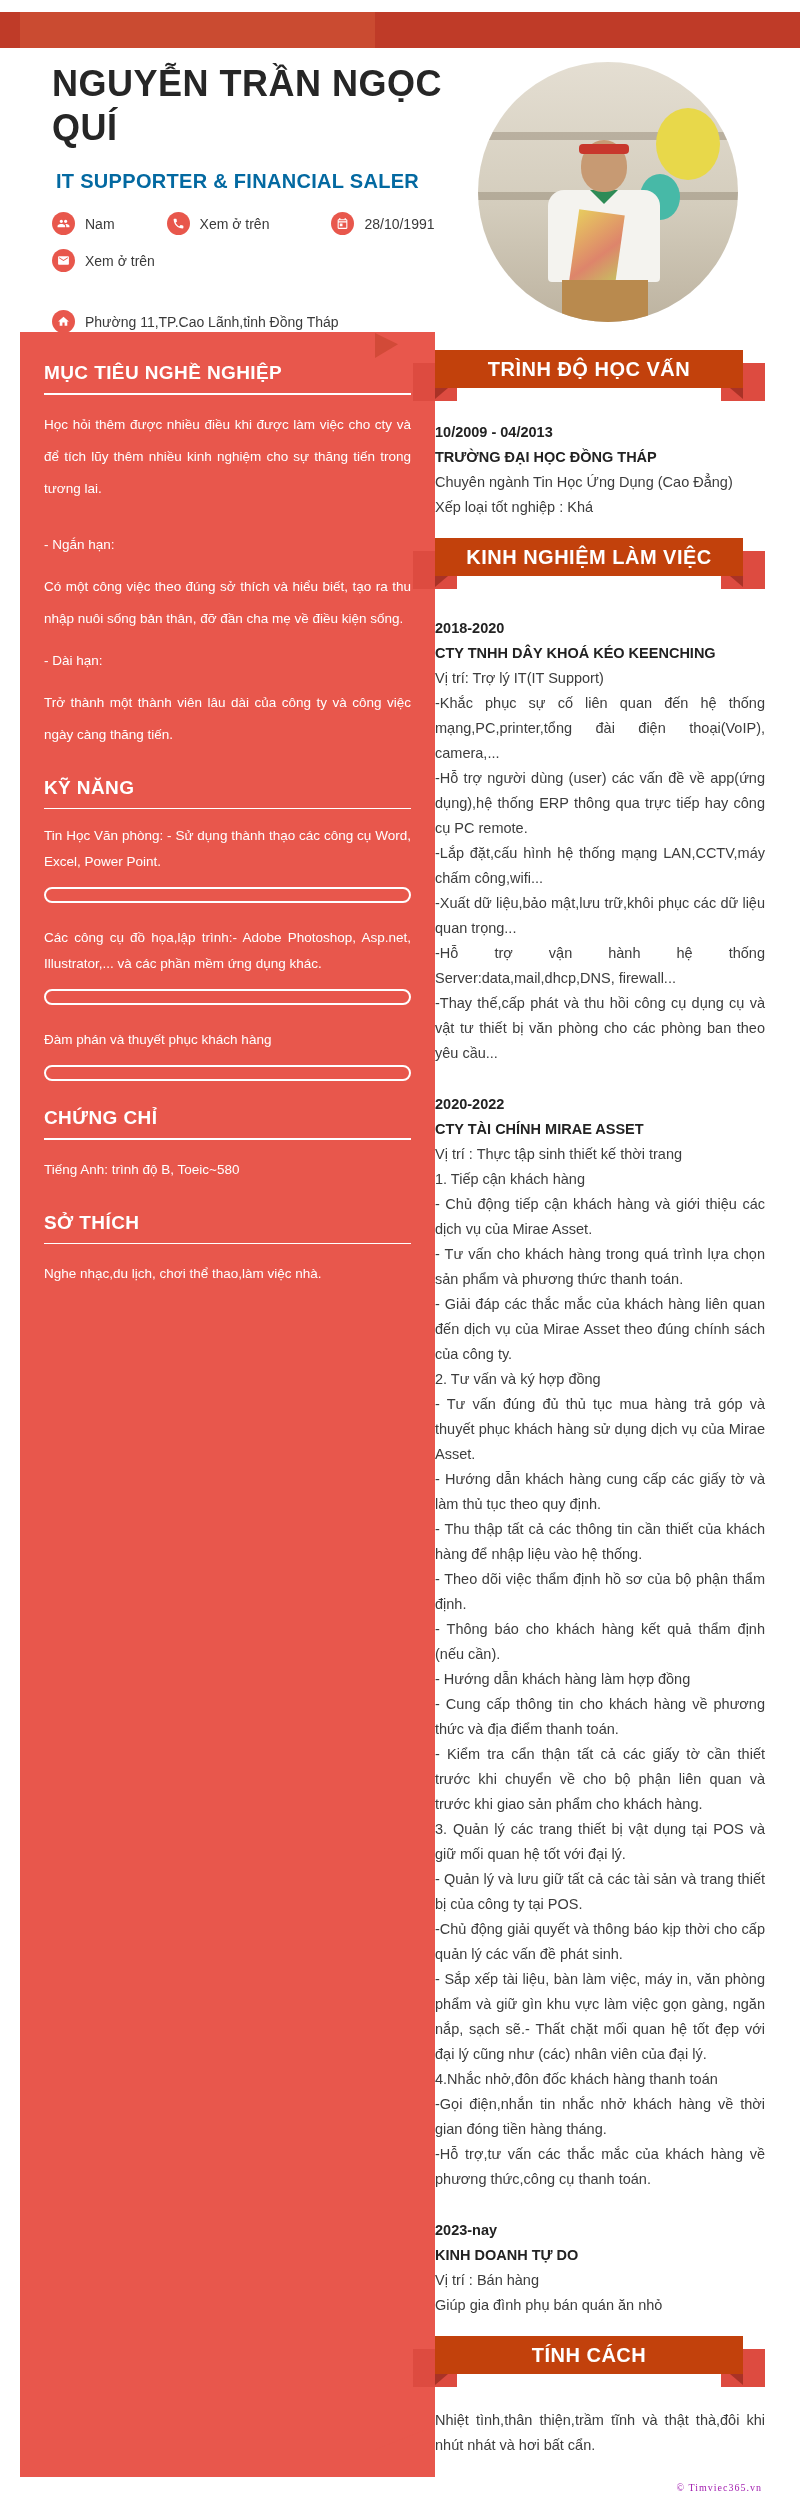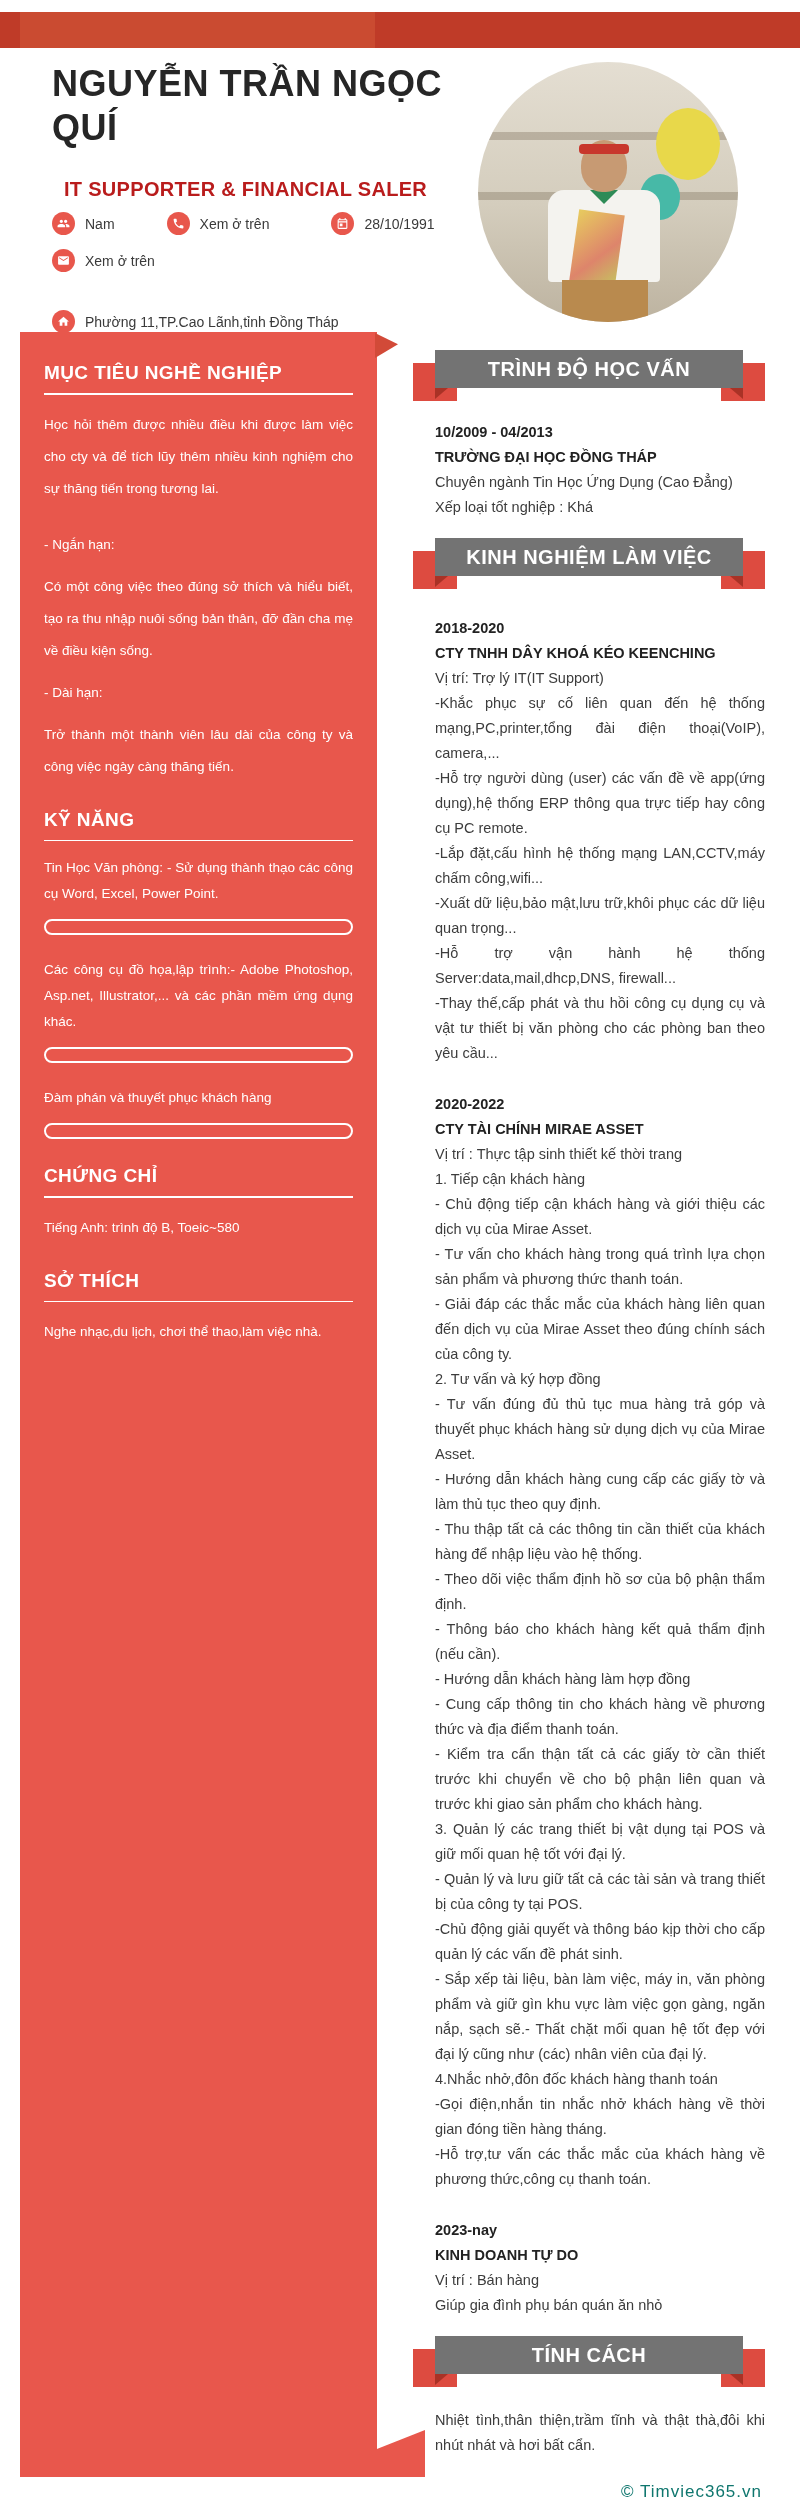--- a/index.html
+++ b/index.html
@@ -4,76 +4,76 @@
 <style>
   html,body{margin:0;padding:0;background:#fff;}
   .page{position:relative;width:800px;height:2510px;background:#ffffff;overflow:hidden;
         font-family:"Liberation Sans","DejaVu Sans",sans-serif;}
   
   .topbar-dark{position:absolute;left:0;top:12px;width:800px;height:36px;background:#bf3b28;}
   .topbar-light{position:absolute;left:20px;top:12px;width:355px;height:36px;background:#ca4b31;}
   
   .name{position:absolute;left:52px;top:62px;width:430px;margin:0;font-size:36px;line-height:44px;
         font-weight:700;color:#262626;letter-spacing:.5px;}
-  .jobtitle{position:absolute;left:52px;top:164px;width:430px;margin:12px;font-size:20px;line-height:26px;
-        font-weight:700;color:#b91c1c;letter-spacing:.3px;}
+  .jobtitle{position:absolute;left:52px;top:164px;width:430px;margin:4px;font-size:20px;line-height:26px;
+        font-weight:700;color:#0369a1;letter-spacing:.3px;}
   .inforow{position:absolute;left:52px;display:flex;gap:10px;color:#3a3a3a;font-size:14px;}
   .inforow .pair{display:flex;align-items:center;gap:10px;}
   .icon-circle{width:23px;height:23px;border-radius:50%;background:#e8574c;display:inline-flex;
         align-items:center;justify-content:center;flex:none;}
   .icon-circle svg{width:13px;height:13px;fill:#ffffff;}
   
   .photo{position:absolute;left:478px;top:62px;width:260px;height:260px;border-radius:50%;overflow:hidden;
         background:linear-gradient(180deg,#e4ded2 0%,#d4cdbd 55%,#bdb3a0 100%);}
   .photo .shelf{position:absolute;left:0;width:100%;height:8px;background:rgba(120,105,85,.35);}
   .balloon{position:absolute;border-radius:50%;}
   .p-head{position:absolute;left:103px;top:78px;width:46px;height:52px;border-radius:50% 50% 46% 46%;background:#c79a73;}
   .p-band{position:absolute;left:101px;top:82px;width:50px;height:10px;background:#c8372c;border-radius:4px;}
   .p-shirt{position:absolute;left:70px;top:128px;width:112px;height:92px;border-radius:16px 16px 4px 4px;background:#f4f3ef;}
   .p-collar{position:absolute;left:112px;top:128px;width:28px;height:14px;background:#2e8b57;clip-path:polygon(0 0,100% 0,50% 100%);}
   .p-sash{position:absolute;left:96px;top:150px;width:46px;height:72px;background:linear-gradient(135deg,#e4c23b,#d8694a 60%,#b8b83c);opacity:.8;transform:rotate(8deg);}
   .p-pants{position:absolute;left:84px;top:218px;width:86px;height:42px;background:#b98a4e;}
   
-  .sidebar{position:absolute;left:20px;top:332px;width:357px;height:2145px;background:#e8574c;
+  .sidebar{position:absolute;left:20px;top:332px;width:415px;height:2145px;background:#e8574c;
         box-sizing:border-box;padding:30px 24px 0 24px;color:#fff;}
   .sidebar h3{margin:0;font-size:19px;font-weight:700;letter-spacing:.4px;color:#fff;}
   .rule{height:1.5px;background:#ffffff;margin:9px 0 14px 0;}
   .spara,.sidetext{margin:0 0 10px 0;font-size:13.5px;line-height:32px;text-align:justify;color:#ffffff;}
   .paras .spara:first-child{margin-bottom:24px;}
   .skill-item{margin-bottom:22px;}
   .skill-item p{margin:0 0 12px 0;font-size:13.5px;line-height:26px;text-align:justify;color:#fff;}
   .bar{height:12px;border:2px solid #ffffff;border-radius:9px;background:transparent;}
   .side-section{margin-bottom:26px;}
   
   .wing-top{position:absolute;left:375px;top:333px;width:23px;height:25px;background:#d24a38;
         clip-path:polygon(0 0,100% 45%,0 100%);}
   .wing-bottom{position:absolute;left:375px;top:2430px;width:50px;height:47px;background:#e8574c;
         clip-path:polygon(0 42%,100% 0,100% 100%,0 100%);}
   
   .main{position:absolute;left:413px;top:332px;width:352px;}
   .ribbon{position:relative;height:52px;margin-top:18px;}
   .ribbon .tail{position:absolute;top:13px;width:44px;height:38px;background:#dd4b40;}
   .ribbon .tail.left{left:0;}
   .ribbon .tail.right{right:0;}
-  .ribbon .center{position:absolute;left:22px;right:22px;top:0;height:38px;background:#737373;
+  .ribbon .center{position:absolute;left:22px;right:22px;top:0;height:38px;background:#c2410c;
         color:#fff;font-size:20px;font-weight:700;letter-spacing:.5px;display:flex;align-items:center;
         justify-content:center;z-index:2;}
   .ribbon .center::before{content:"";position:absolute;left:0;bottom:-11px;
         border-style:solid;border-width:11px 13px 0 0;border-color:#a93226 transparent transparent transparent;}
   .ribbon .center::after{content:"";position:absolute;right:0;bottom:-11px;
         border-style:solid;border-width:0 13px 11px 0;border-color:transparent #a93226 transparent transparent;}
   .block{padding-left:22px;padding-right:0;}
   .block p{margin:0;font-size:14.5px;line-height:25px;text-align:justify;color:#3c3c3c;}
   .block p.b{font-weight:700;color:#222;text-align:left;}
   .edu{margin-top:18px;}
   .job{margin-top:26px;}
   .personality{margin-top:20px;}
   
-  .footer{position:absolute;right:38px;top:2482px;font-family:Liberation Sans, sans-serif;
-        font-size:17px;color:#0f766e;letter-spacing:1px;}
+  .footer{position:absolute;right:38px;top:2482px;font-family:Liberation Serif, serif;
+        font-size:10px;color:#a21caf;letter-spacing:1px;}
 </style>
 </head>
 <body>
 
 <div class="page">
 
   <div class="topbar-dark"></div>
   <div class="topbar-light"></div>
 
   <h1 class="name">NGUYỄN TRẦN NGỌC QUÍ</h1>

